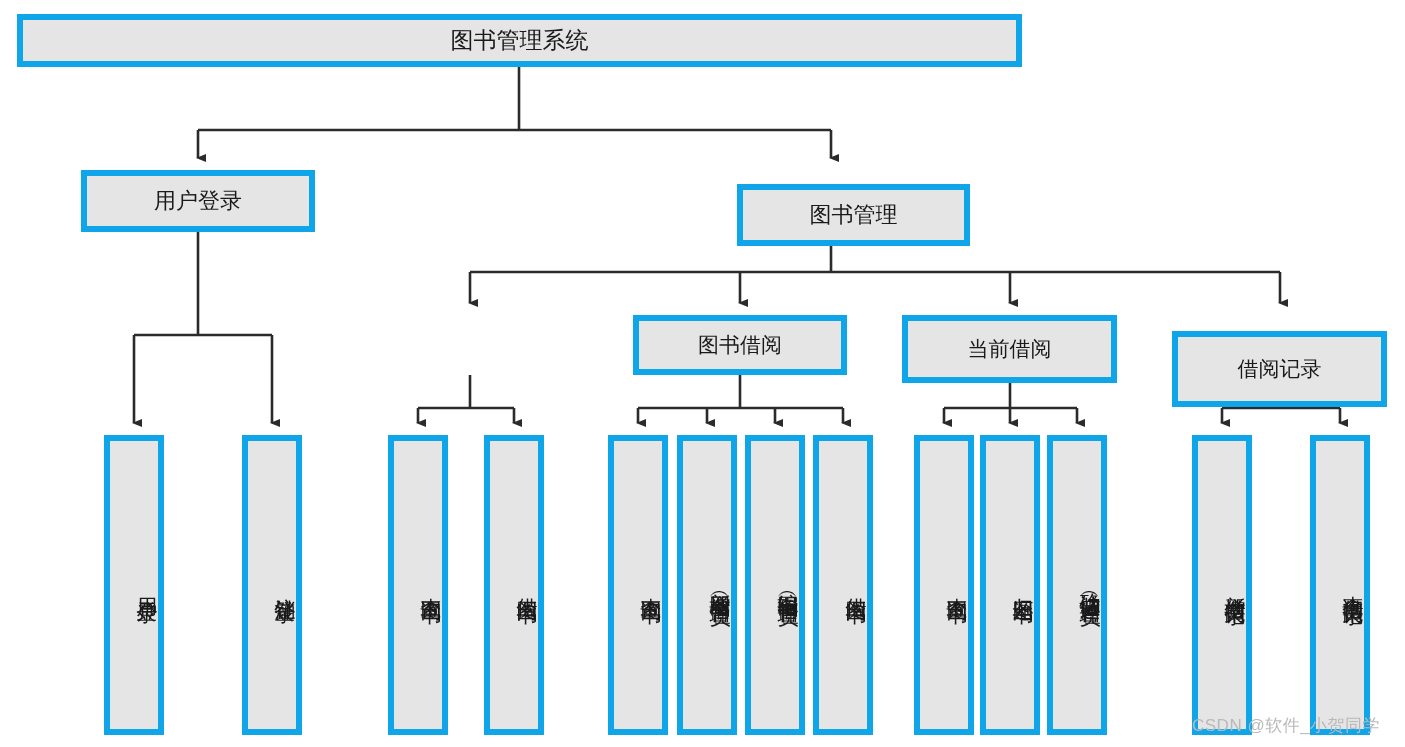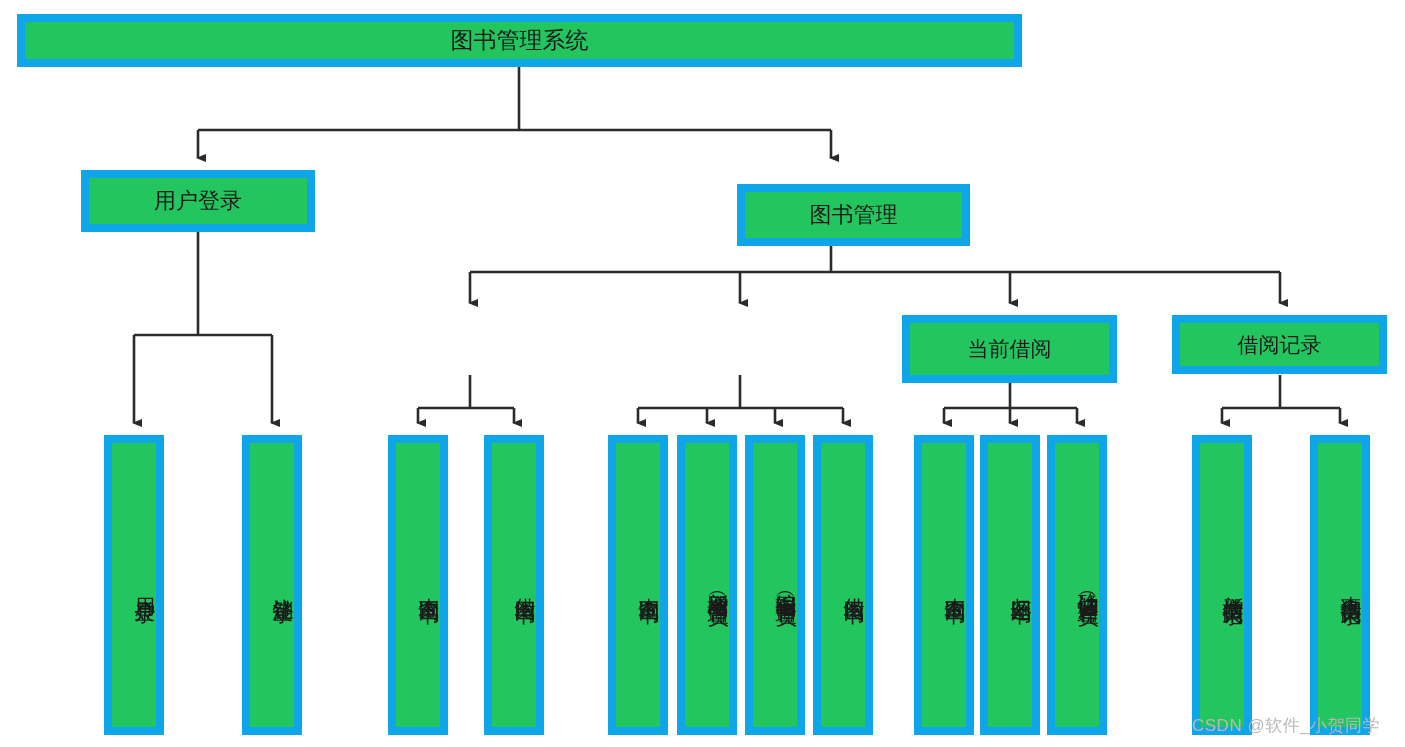--- a/index.html
+++ b/index.html
@@ -13,22 +13,22 @@
   #canvas {
     position: relative;
     width: 1405px;
     height: 747px;
     background: #ffffff;
     overflow: hidden;
   }
   .node {
     position: absolute;
     box-sizing: border-box;
-    border: 8px solid #0ea5e9;
-    background: #22c55e;
+    border: 6px solid #0ea5e9;
+    background: #e5e5e5;
     display: flex;
     align-items: center;
     justify-content: center;
     color: #1a1a1a;
   }
   .node.root {
     font-size: 23px;
   }
   .node.lvl2 {
     font-size: 22px;
@@ -127,24 +127,27 @@
     <span>图书管理系统</span>
   </div>
 
   <div class="node lvl2" style="left:81px; top:170px; width:234px; height:62px;">
     <span>用户登录</span>
   </div>
   <div class="node lvl2" style="left:737px; top:170px; width:233px; height:62px;margin-top:14px;">
     <span>图书管理</span>
   </div>
 
+  <div class="node lvl3" style="left:633px; top:315px; width:214px; height:60px;">
+    <span>图书借阅</span>
+  </div>
   <div class="node lvl3" style="left:902px; top:315px; width:215px; height:68px;">
     <span>当前借阅</span>
   </div>
-  <div class="node lvl3" style="left:1172px; top:315px; width:215px; height:59px;">
+  <div class="node lvl3" style="left:1172px; top:331px; width:215px; height:76px;">
     <span>借阅记录</span>
   </div>
 
   <div class="node leaf" style="left:104px; top:435px; width:60px; height:300px;">
     <span class="leaf-text">用户登录</span>
   </div>
   <div class="node leaf" style="left:242px; top:435px; width:60px; height:300px;">
     <span class="leaf-text">注销登录</span>
   </div>
 

